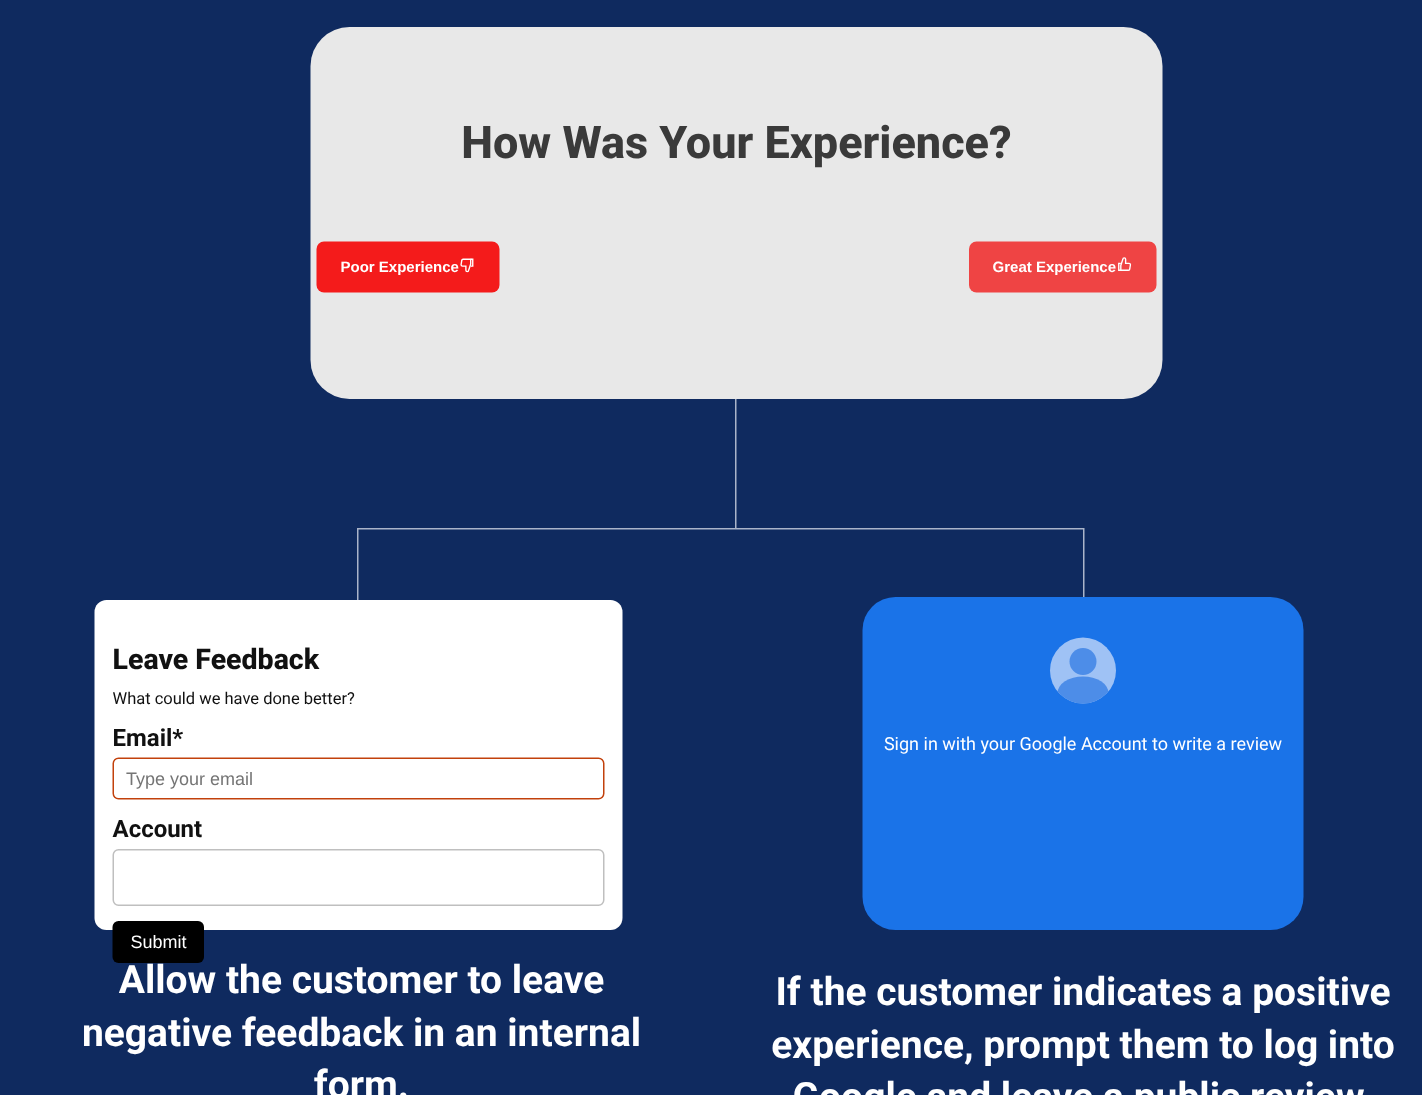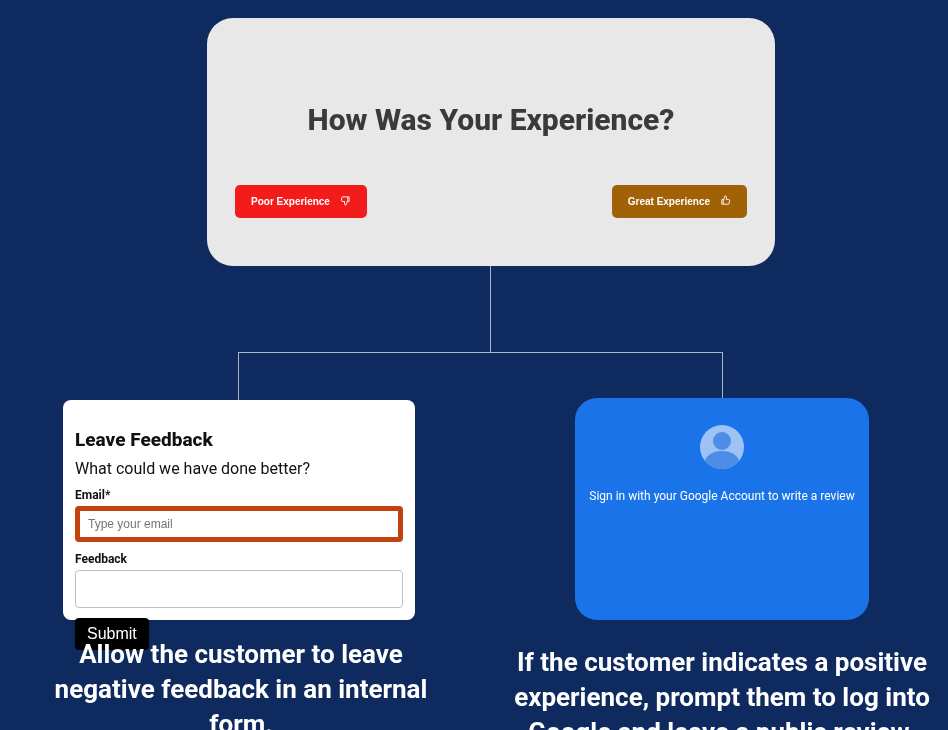--- a/index.html
+++ b/index.html
@@ -12,21 +12,20 @@
       overflow: hidden;
     }
     .top-card {
       position: absolute;
       left: 207px;
       top: 18px;
       width: 568px;
       height: 248px;
       background: #e8e8e8;
       border-radius: 26px;
-      padding: 24px;
     }
     .top-title {
       font-size: 30px;
       font-weight: 800;
       color: #3a3a3a;
       text-align: center;
       margin-top: 60px;
     }
     .btn-row {
       display: flex;
@@ -36,25 +35,24 @@
     }
     .btn {
       border: none;
       border-radius: 5px;
       color: #fff;
       font-size: 10px;
       font-weight: 600;
       padding: 10px 16px;
       display: inline-flex;
       align-items: center;
-      gap: 10px;
       cursor: pointer;
     }
     .btn-poor { background: #f41b1b; }
-    .btn-great { background: #a16207; }
+    .btn-great { background: #ef4444; }
 
     
     .vline {
       position: absolute;
       width: 1px;
       background: #aab4c9;
       left: 490px;
       top: 266px;
       height: 86px;
     }
@@ -87,45 +85,45 @@
       position: absolute;
       left: 63px;
       top: 400px;
       width: 352px;
       height: 220px;
       background: #fff;
       border-radius: 8px;
       padding: 28px 12px;
     }
     .fb-title { font-size: 19px; font-weight: 800; color: #111; }
-    .fb-sub { font-size: 16px; margin-top: 8px; color: #111; }
-    .fb-label { font-size: 12px; font-weight: 700; margin-top: 10px; color: #111; }
+    .fb-sub { font-size: 11px; margin-top: 8px; color: #111; }
+    .fb-label { font-size: 16px; font-weight: 700; margin-top: 10px; color: #111; }
     .fb-input {
       width: 100%;
-      border: 5px solid #c2410c;
+      border: 1px solid #c2410c;
       border-radius: 4px;
       padding: 6px 8px;
       font-size: 12px;
       margin-top: 4px;
       color: #333;
     }
     .fb-textarea {
       width: 100%;
       height: 38px;
       border: 1px solid #bfbfbf;
       border-radius: 4px;
       margin-top: 4px;
     }
     .fb-submit {
       background: #000;
       color: #fff;
       border: none;
       border-radius: 4px;
       padding: 7px 12px;
-      font-size: 16px;
+      font-size: 12px;
       margin-top: 10px;
       cursor: pointer;
     }
 
     .google-card {
       position: absolute;
       left: 575px;
       top: 398px;
       width: 294px;
       height: 222px;
@@ -206,21 +204,21 @@
 <div class="vline"></div>
 <div class="hline"></div>
 <div class="vline-left"></div>
 <div class="vline-right"></div>
 
 <div class="feedback-card">
   <div class="fb-title">Leave Feedback</div>
   <div class="fb-sub">What could we have done better?</div>
   <div class="fb-label">Email*</div>
   <input class="fb-input" type="text" placeholder="Type your email" style="">
-  <div class="fb-label">Feedback</div>
+  <div class="fb-label">Account</div>
   <div class="fb-textarea"></div>
   <button class="fb-submit">Submit</button>
 </div>
 
 <div class="google-card">
   <div class="avatar"></div>
   <div class="google-text">Sign in with your Google Account to write a review</div>
 </div>
 
 <div class="caption caption-left">Allow the customer to leave negative feedback in an internal form.</div>

